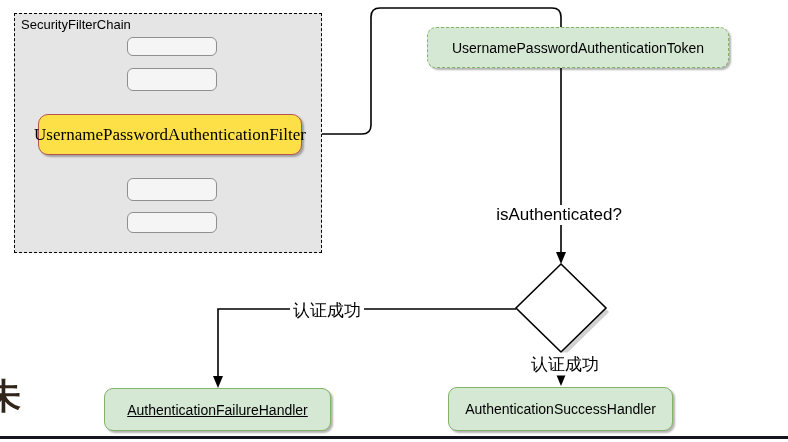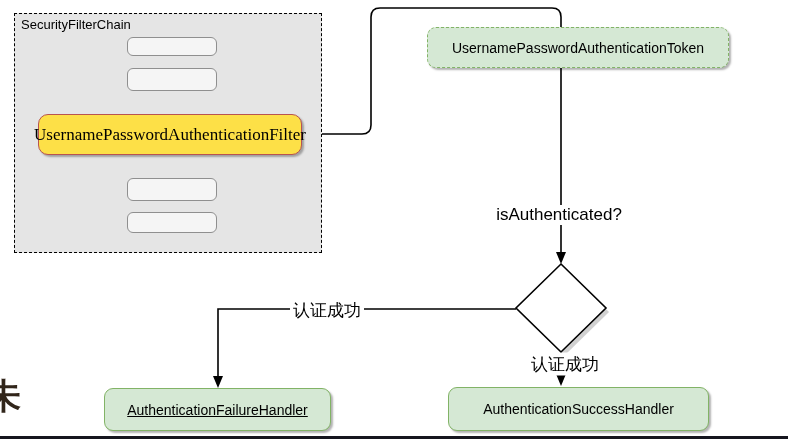--- a/index.html
+++ b/index.html
@@ -37,21 +37,21 @@
   .greennode{
     position:absolute;background:#d5e8d4;border:1.6px solid #82b366;border-radius:9px;
     box-shadow:2px 2px 2px rgba(0,0,0,0.30);
     display:flex;align-items:center;justify-content:center;box-sizing:border-box;
     font-size:14px;color:#000;white-space:nowrap;
   }
   .greennode.dashed{border-style:dashed;}
   .node-token{left:427px;top:27px;width:302px;height:41px;}
   .node-provider{left:449px;top:125px;width:198px;height:43px;}
   .node-failure{left:104px;top:388px;width:227px;height:43px;text-decoration:underline;}
-  .node-success{left:448px;top:387px;width:261px;height:44px;}
+  .node-success{left:448px;top:387px;width:225px;height:44px;}
 
   
   .edge-label{
     position:absolute;background:#ffffff;padding:0 3px;font-size:17px;color:#000;
     white-space:nowrap;transform:translate(-50%,-50%);
   }
   .lbl-isauth{left:559px;top:215px;}
   .lbl-fail{left:327px;top:310px;}
   .lbl-success{left:565px;top:364px;}
 

